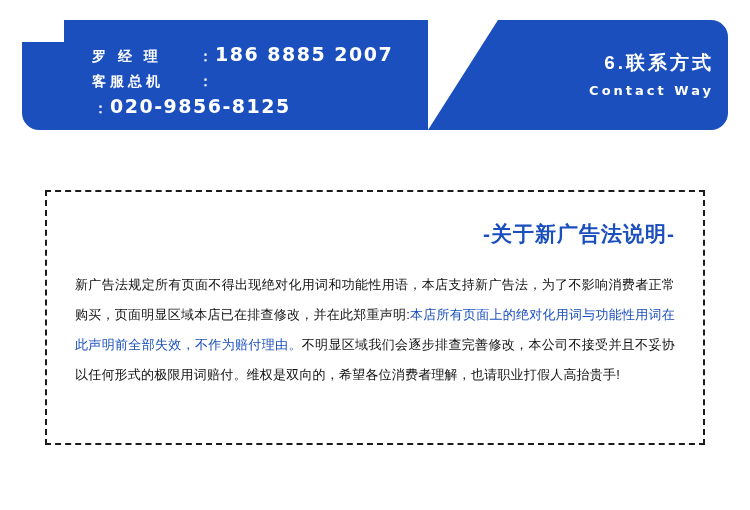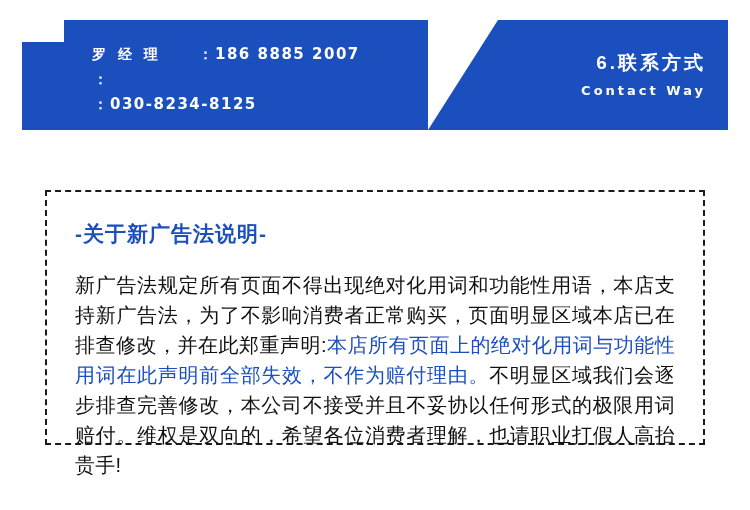--- a/index.html
+++ b/index.html
@@ -14,20 +14,21 @@
     overflow: hidden;
   }
 
   
   .banner {
     position: relative;
     margin: 20px 22px 0 22px;
     height: 110px;
     background: #1a4fbd;
     box-sizing: border-box;
+    border-radius: 17px;
   }
   
   .banner-notch {
     position: absolute;
     top: 0;
     left: 0;
     width: 42px;
     height: 22px;
     background: #ffffff;
   }
@@ -56,21 +57,21 @@
     letter-spacing: 4px;
     font-size: 14px;
   }
   .contact-colon {
     width: 18px;
     text-align: center;
     font-size: 14px;
   }
   .contact-value {
     letter-spacing: 1.5px;
-    font-size: 15px;
+    font-size: 19px;
     font-family: "DejaVu Sans", sans-serif;
   }
 
   
   .banner-right {
     position: absolute;
     right: 0;
     top: 0;
     bottom: 0;
     width: 300px;
@@ -79,21 +80,21 @@
     position: absolute;
     left: 0;
     top: 0;
     bottom: 0;
     width: 130px;
     background: #ffffff;
     clip-path: polygon(0 0, 70px 0, 0 110px);
   }
   .section-title {
     position: absolute;
-    right: 22px;
+    right: 14px;
     top: 30px;
     text-align: right;
     color: #ffffff;
   }
   .section-title-cn {
     font-size: 19px;
     font-weight: bold;
     letter-spacing: 3px;
     line-height: 26px;
   }
@@ -111,29 +112,29 @@
     position: absolute;
     left: 45px;
     top: 190px;
     width: 660px;
     height: 255px;
     border: 2px dashed #1b1b1b;
     box-sizing: border-box;
     padding: 24px 28px 0 28px;
   }
   .notice-title {
-    text-align: left;
+    text-align: right;
     color: #1a4fbd;
     font-size: 21px;
     font-weight: bold;
     letter-spacing: 1px;
     margin: 4px 0 22px 0;
   }
   .notice-body {
-    font-size: 20px;
+    font-size: 13px;
     line-height: 30px;
     color: #111111;
     text-align: justify;
     letter-spacing: 0.2px;
   }
   .blue {
     color: #1a4fbd;
   }
 </style>
 </head>
@@ -145,26 +146,27 @@
   <div class="banner-inner">
     <div class="contact-block">
 
       <div class="contact-row">
         <span class="contact-label">罗 经 理</span>
         <span class="contact-colon">：</span>
         <span class="contact-value">186 8885 2007</span>
       </div>
 
       <div class="contact-row">
+        <span class="contact-label">客服总机</span>
         <span class="contact-colon">：</span>
       </div>
 
       <div class="contact-row">
         <span class="contact-colon">：</span>
-        <span class="contact-value">030-8234-8125</span>
+        <span class="contact-value">020-9856-8125</span>
       </div>
 
     </div>
   </div>
 
   <div class="banner-right">
     <div class="wedge2"></div>
     <div class="section-title">
       <div class="section-title-cn">6.联系方式</div>
       <div class="section-title-en">Contact Way</div>

